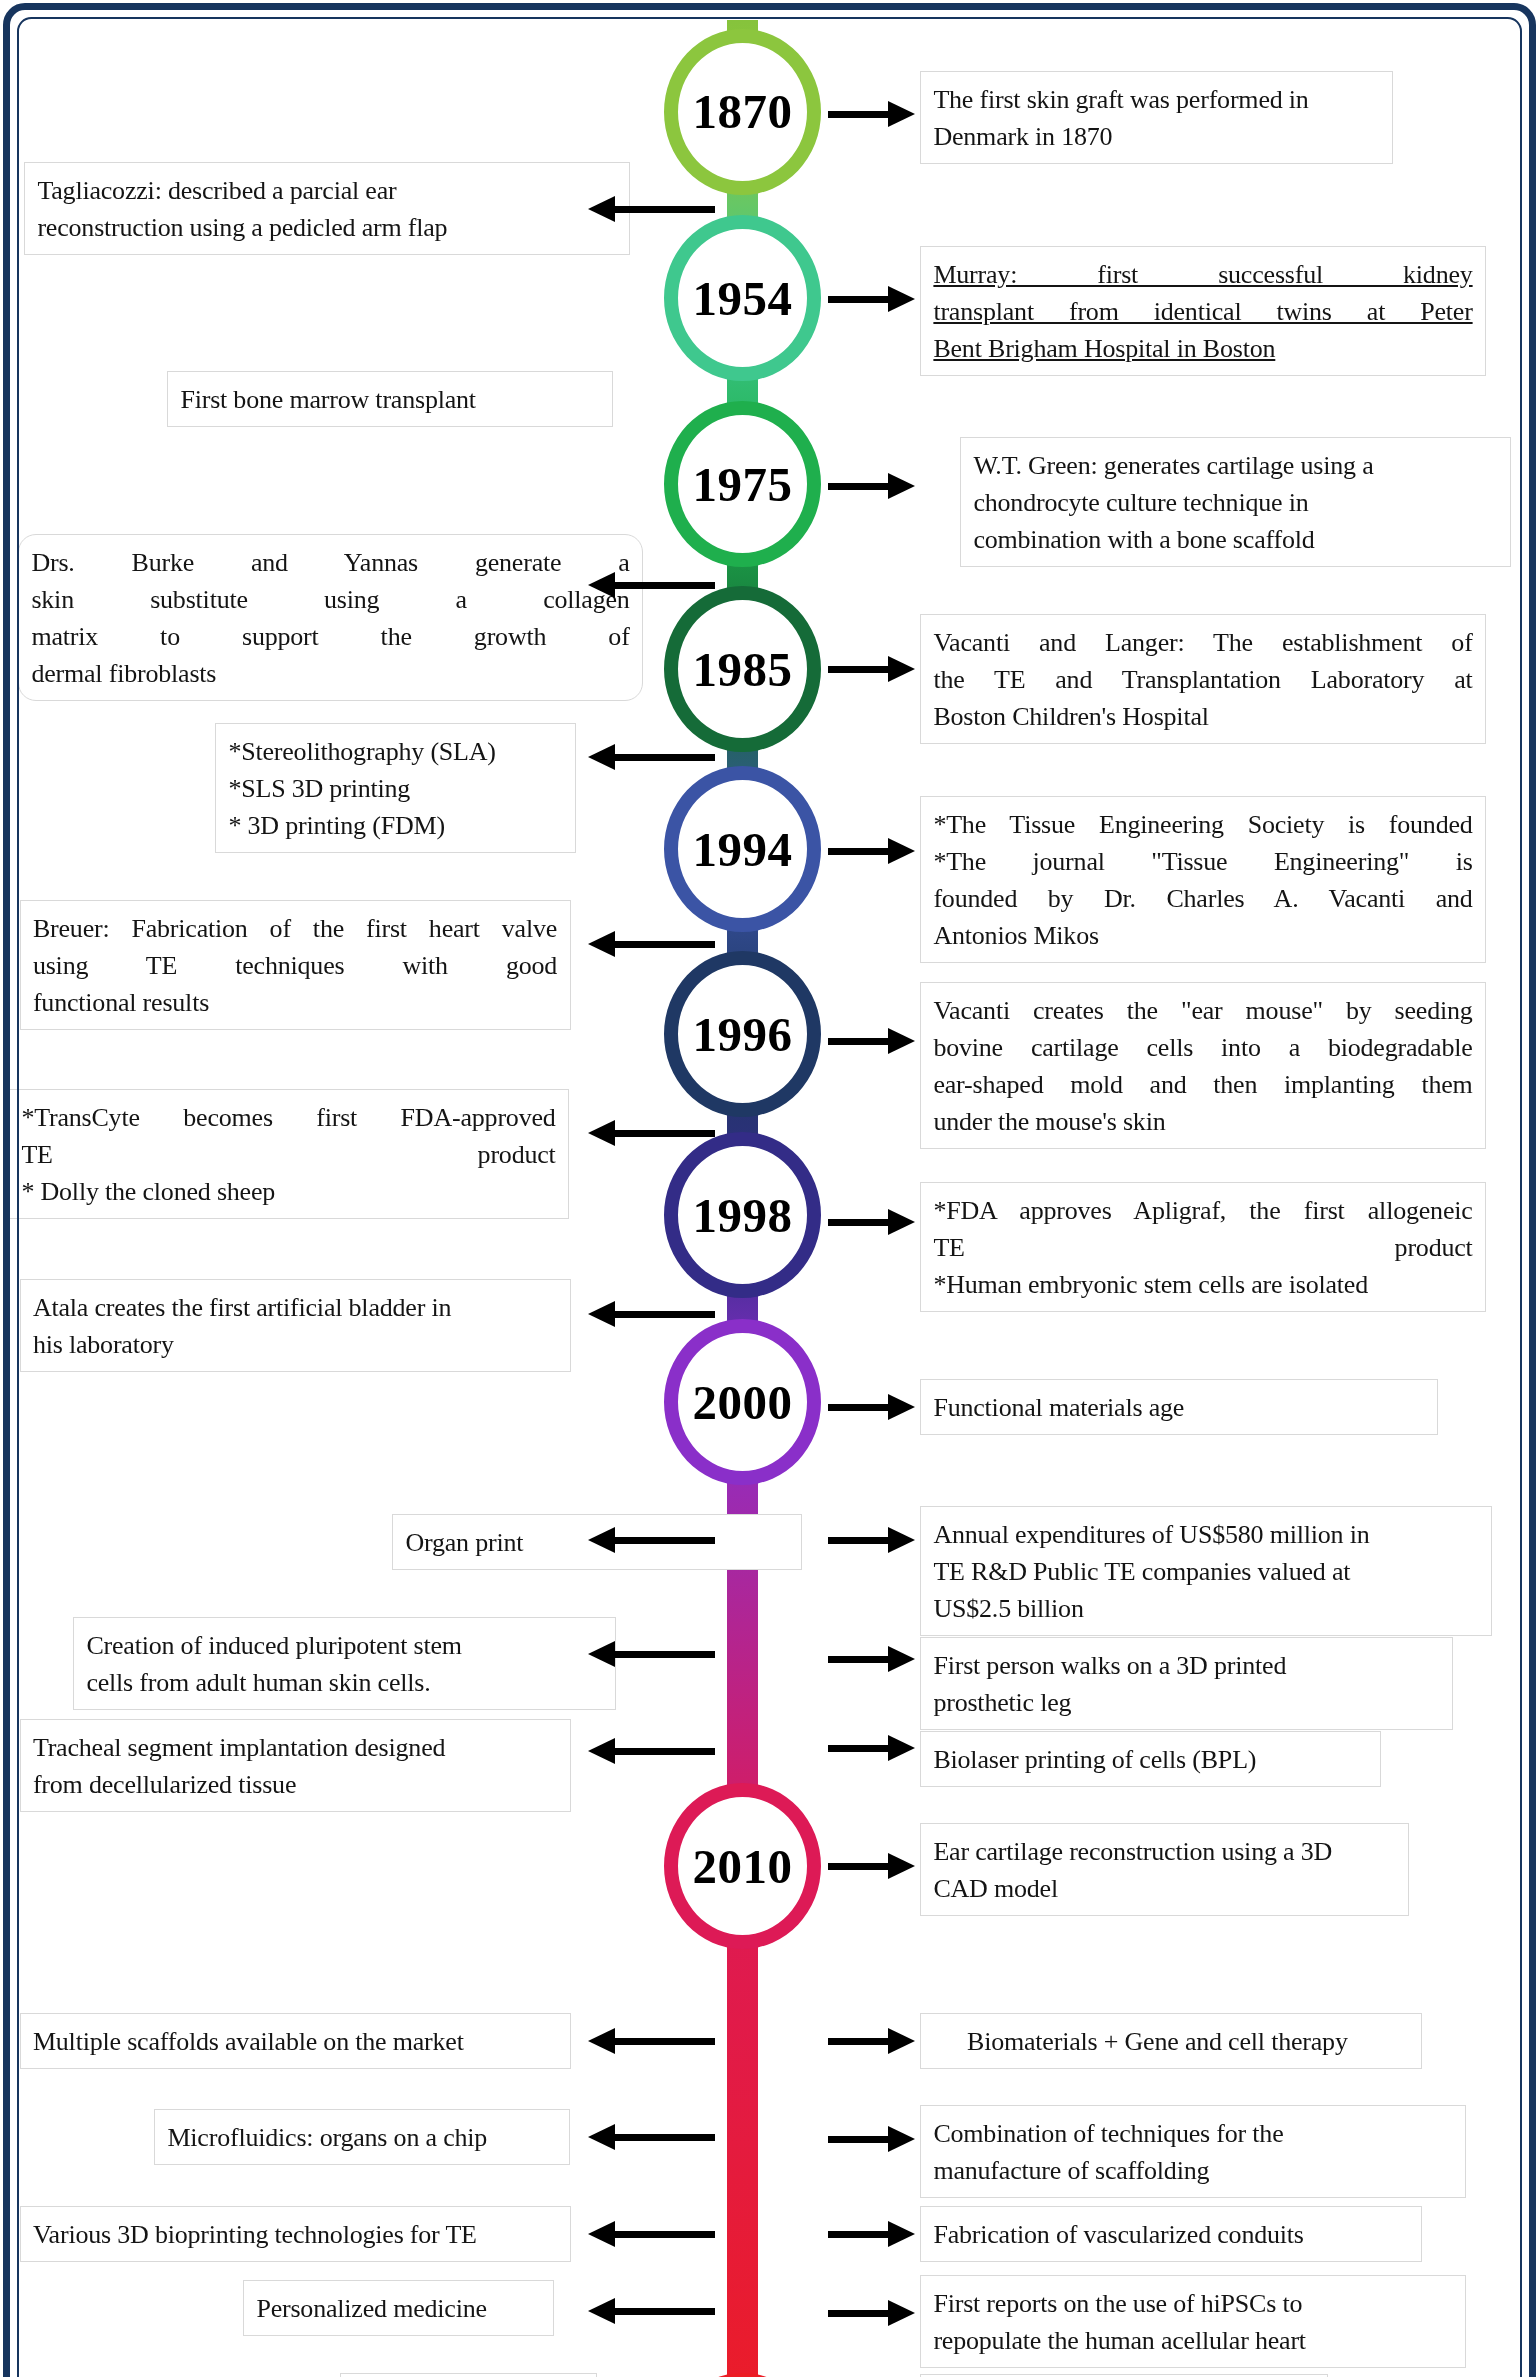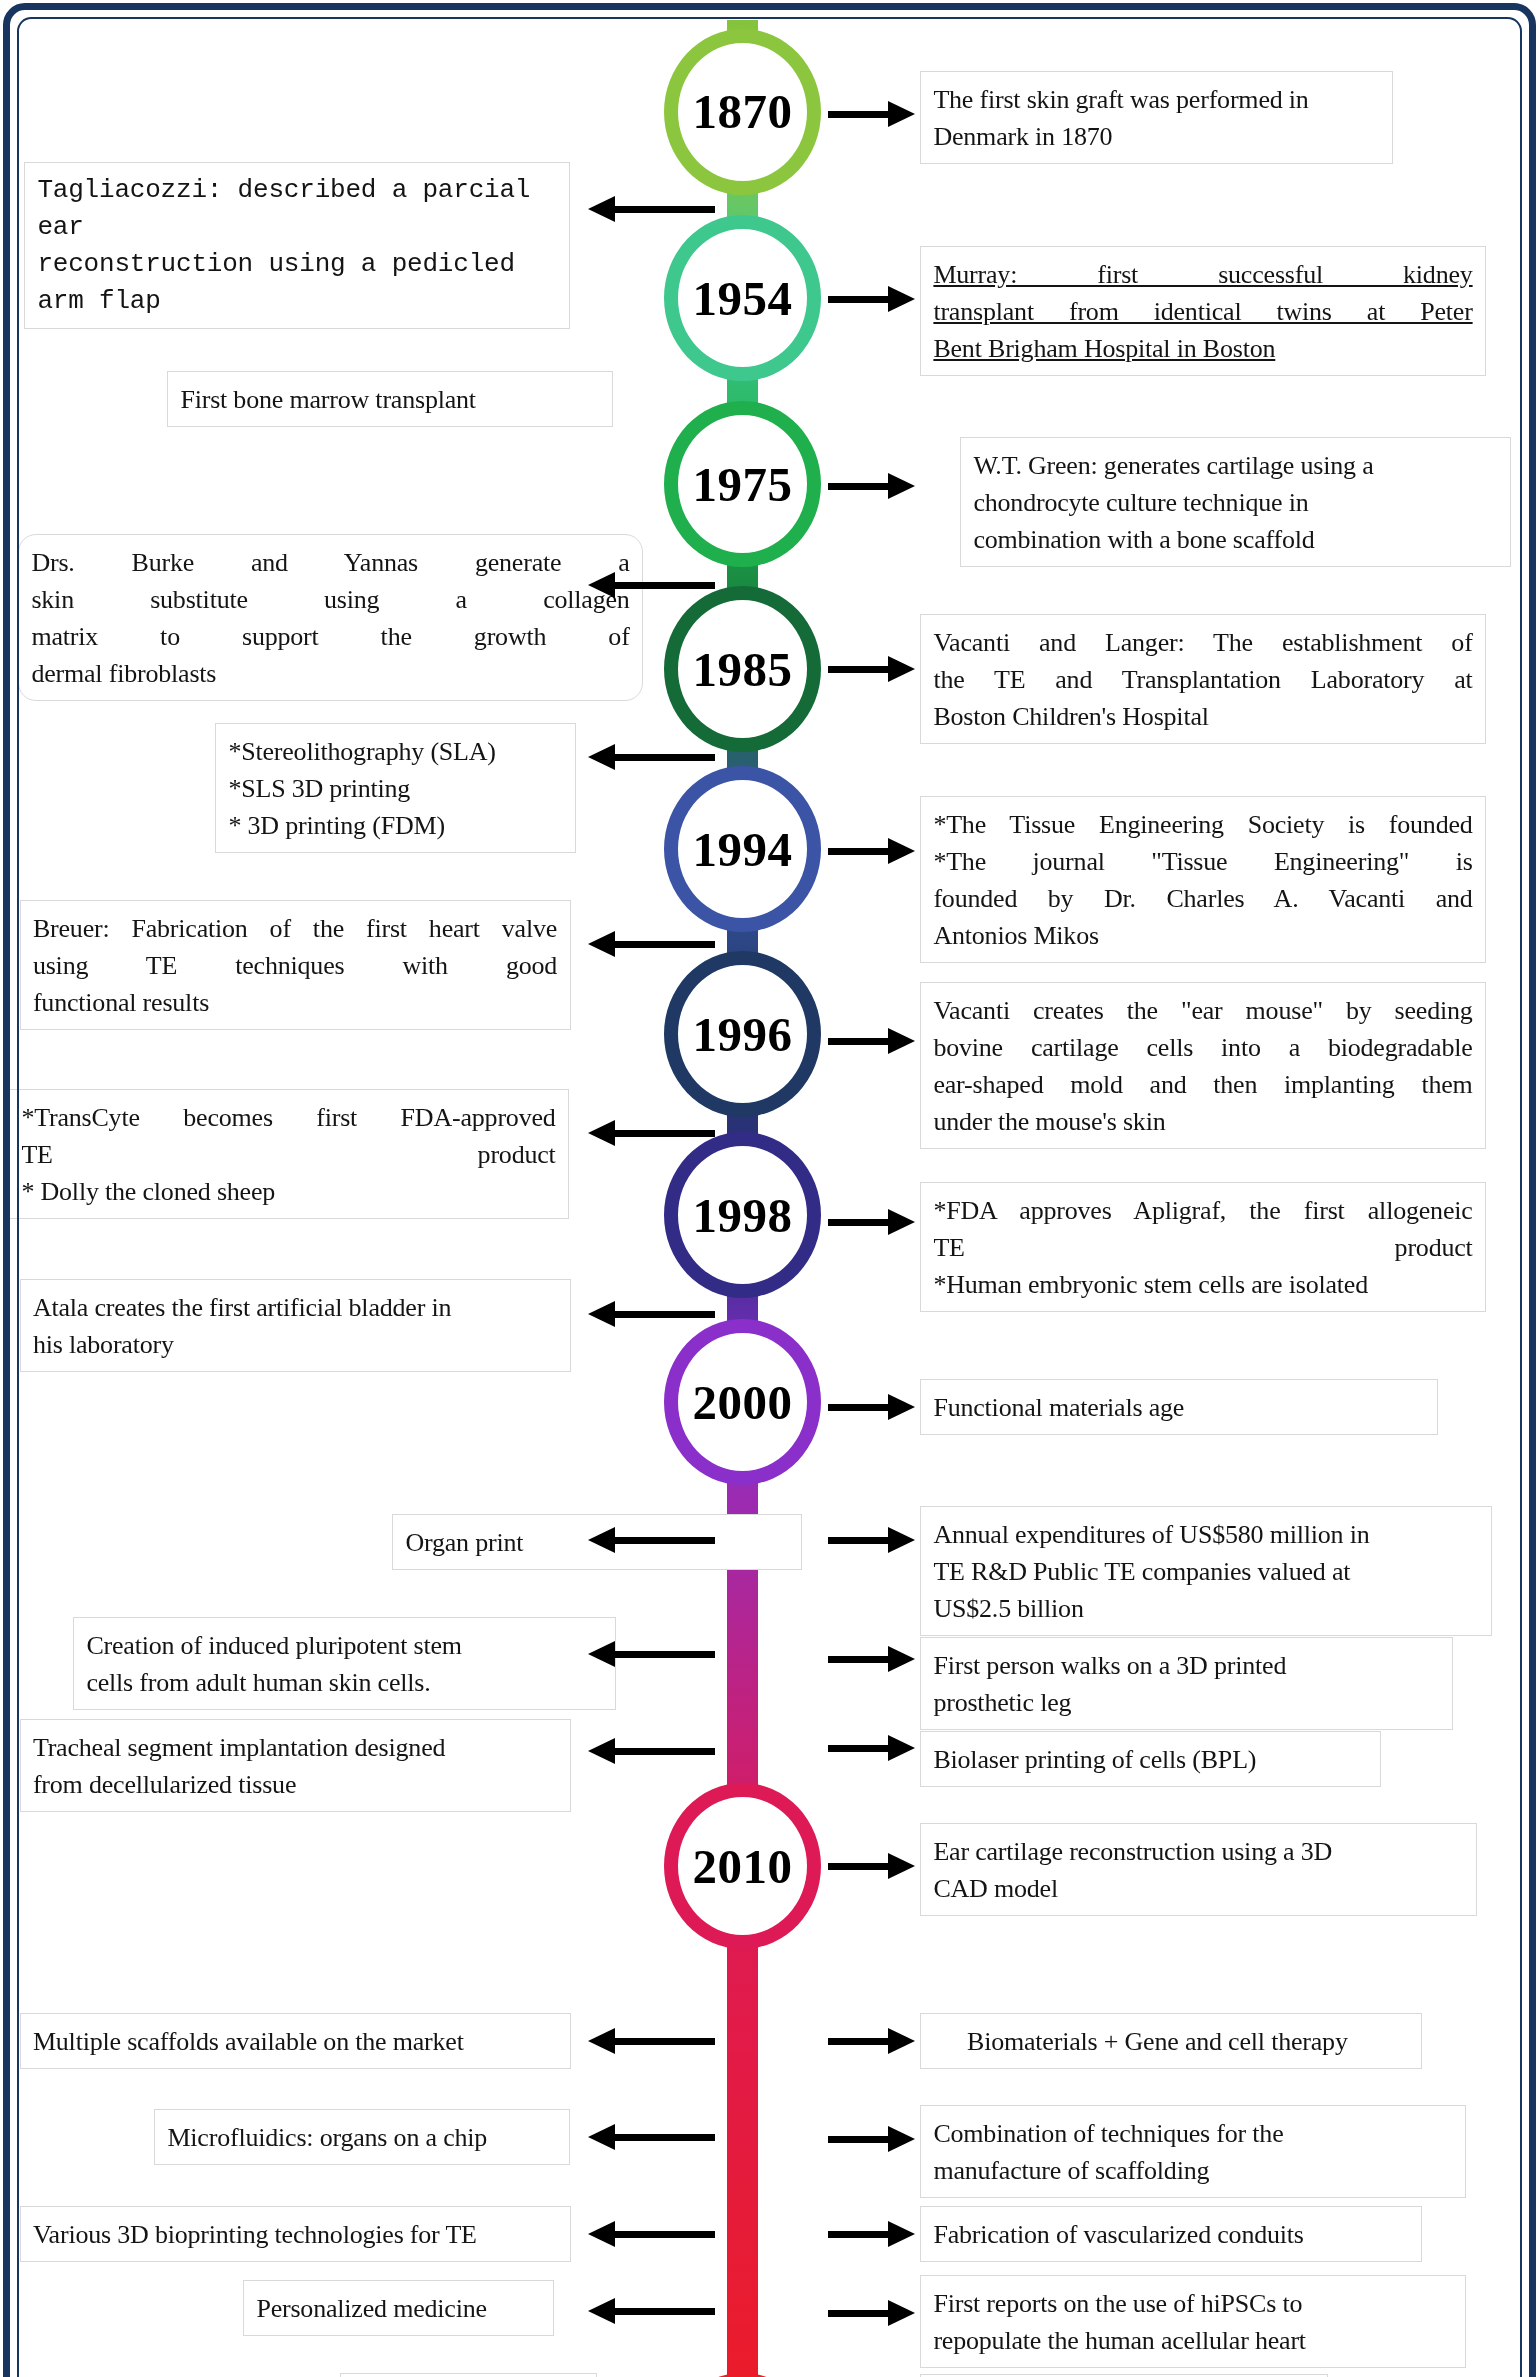--- a/index.html
+++ b/index.html
@@ -56,21 +56,21 @@
     <div class="circle" style="left: 664px; top: 1132px; border: 14.3px solid rgb(51, 44, 135);">
       <span>1998</span>
     </div>
     <div class="circle" style="left: 664px; top: 1319px; border: 14.3px solid rgb(138, 47, 201);">
       <span>2000</span>
     </div>
     <div class="circle" style="left: 664px; top: 1783px; border: 14.3px solid rgb(221, 26, 86);">
       <span>2010</span>
     </div>
     <div class="circle" style="left: 664px; top: 2373px; border: 14.3px solid rgb(236, 28, 36);"></div>
-    <div class="ebox" style="left: 24px; top: 162px; width: 546px; font-family: Liberation Mono, monospace;">
+    <div class="ebox" style="left: 24px; top: 162px; width: 606px;">
       <div class="line">Tagliacozzi: described a parcial ear</div>
       <div class="line">reconstruction using a pedicled arm flap</div>
     </div>
     <div class="arrow left" style="left: 588px; width: 127px; top: 195px;">
       <div class="head"></div>
       <div class="shaft"></div>
     </div>
     <div class="ebox" style="left: 167px; top: 371px; width: 446px;">
       <div class="line">First bone marrow transplant</div>
     </div>
@@ -259,21 +259,21 @@
       <div class="shaft"></div>
       <div class="head"></div>
     </div>
     <div class="ebox" style="left: 920px; top: 1731px; width: 461px;">
       <div class="line">Biolaser printing of cells (BPL)</div>
     </div>
     <div class="arrow right" style="left: 828px; width: 87px; top: 1734px;">
       <div class="shaft"></div>
       <div class="head"></div>
     </div>
-    <div class="ebox" style="left: 920px; top: 1823px; width: 557px;">
+    <div class="ebox" style="left: 920px; top: 1823px; width: 489px;">
       <div class="line">Ear cartilage reconstruction using a 3D</div>
       <div class="line">CAD model</div>
     </div>
     <div class="arrow right" style="left: 828px; width: 87px; top: 1852px;">
       <div class="shaft"></div>
       <div class="head"></div>
     </div>
     <div class="ebox" style="left: 920px; top: 2013px; width: 502px; padding-left: 46px;">
       <div class="line">Biomaterials + Gene and cell therapy</div>
     </div>

